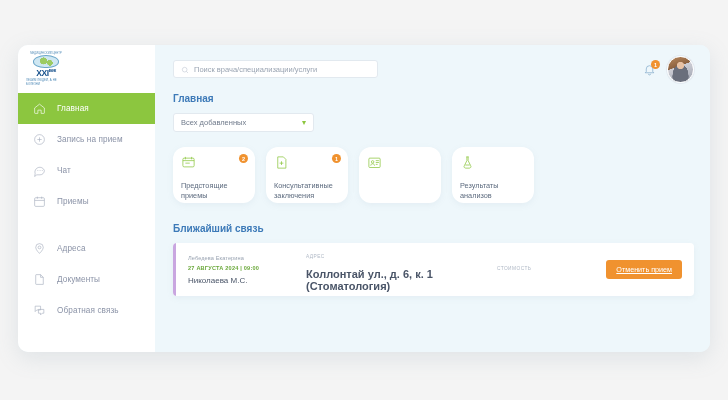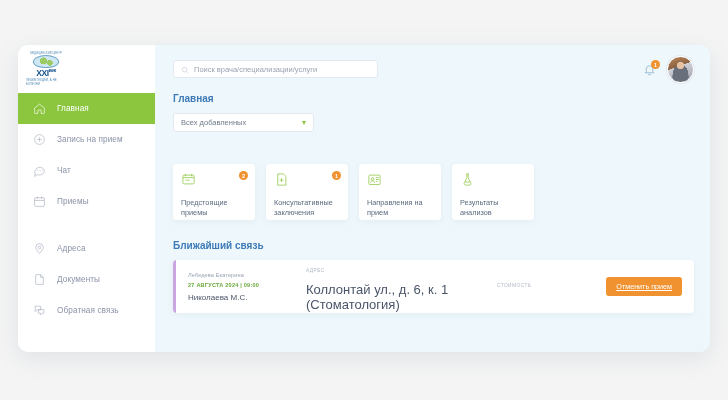--- a/index.html
+++ b/index.html
@@ -177,30 +177,30 @@
     width: 141px; height: 19px;
     background: #ffffff;
     border: 1px solid #e2e9ef;
     border-radius: 3px;
     display: flex; align-items: center;
     justify-content: space-between;
     padding: 0 7px;
     font-size: 7.5px;
     color: #6f7a8b;
     cursor: pointer;
-    margin-bottom: 32px;
+    margin-bottom: 15px;
   }
   #filter-select .chev { color: #8cc63f; font-size: 8px; line-height: 1; }
 
   
   #cards { display: flex; gap: 11px; margin-bottom: 20px; }
   .card {
     width: 82px; height: 56px;
     background: #ffffff;
-    border-radius: 4px;
+    border-radius: 12px;
     box-shadow: 0 2px 6px rgba(140,160,180,0.10);
     padding: 8px 7px 0 8px;
     position: relative;
     cursor: pointer;
   }
   .card-icon { width: 15px; height: 15px; }
   .card-icon svg { width: 15px; height: 15px; stroke: #8cc63f; fill: none; stroke-width: 1.2; }
   .card-badge {
     position: absolute;
     right: 7px; top: 7px;
@@ -234,21 +234,21 @@
     display: flex;
     align-items: center;
     padding: 0 12px 0 12px;
   }
   #appt-col-1 { width: 118px; }
   #appt-patient { font-size: 5.6px; color: #9aa4b2; margin-bottom: 4px; letter-spacing: 0.1px;}
   #appt-datetime { font-size: 5.6px; color: #6aa83a; font-weight: bold; letter-spacing: 0.2px; margin-bottom: 5px; }
   #appt-doctor { font-size: 8px; color: #4a5568; }
   #appt-col-2 { flex: 1; padding-top: 7px; }
   .col-head { font-size: 4.8px; color: #b0b9c6; letter-spacing: 0.45px; margin-bottom: 9px; }
-  #appt-address { font-size: 13px; color: #4a5568; }
+  #appt-address { font-size: 11px; color: #4a5568; font-weight: bold; }
   #appt-col-3 { width: 95px; padding-top: 7px; }
   #appt-col-4 { width: 90px; display: flex; align-items: center; justify-content: flex-end;}
   #cancel-btn {
     background: #f0922f;
     color: #ffffff;
     border: none;
     border-radius: 3px;
     height: 19px;
     padding: 0 10px;
     font-size: 7.2px;
@@ -411,21 +411,20 @@
 
       <div class="card">
         <span class="card-icon">
           <svg viewBox="0 0 24 24">
               <rect x="3" y="5" width="18" height="15" rx="1.5"></rect>
               <circle cx="9" cy="11" r="2"></circle>
               <path d="M6 17c0-2 1.5-3 3-3s3 1 3 3M14 9h5M14 12h5M14 15h3"></path>
             </svg>
         </span>
         
-        <div class="card-label">Направления на прием</div>
       </div>
 
       <div class="card">
         <span class="card-icon">
           <svg viewBox="0 0 24 24">
               <path d="M10 3h4M11 3v6l-4 8a2.5 2.5 0 0 0 2.2 4h5.6A2.5 2.5 0 0 0 17 17l-4-8V3"></path>
               <path d="M8.4 16h7.2"></path>
             </svg>
         </span>
         

